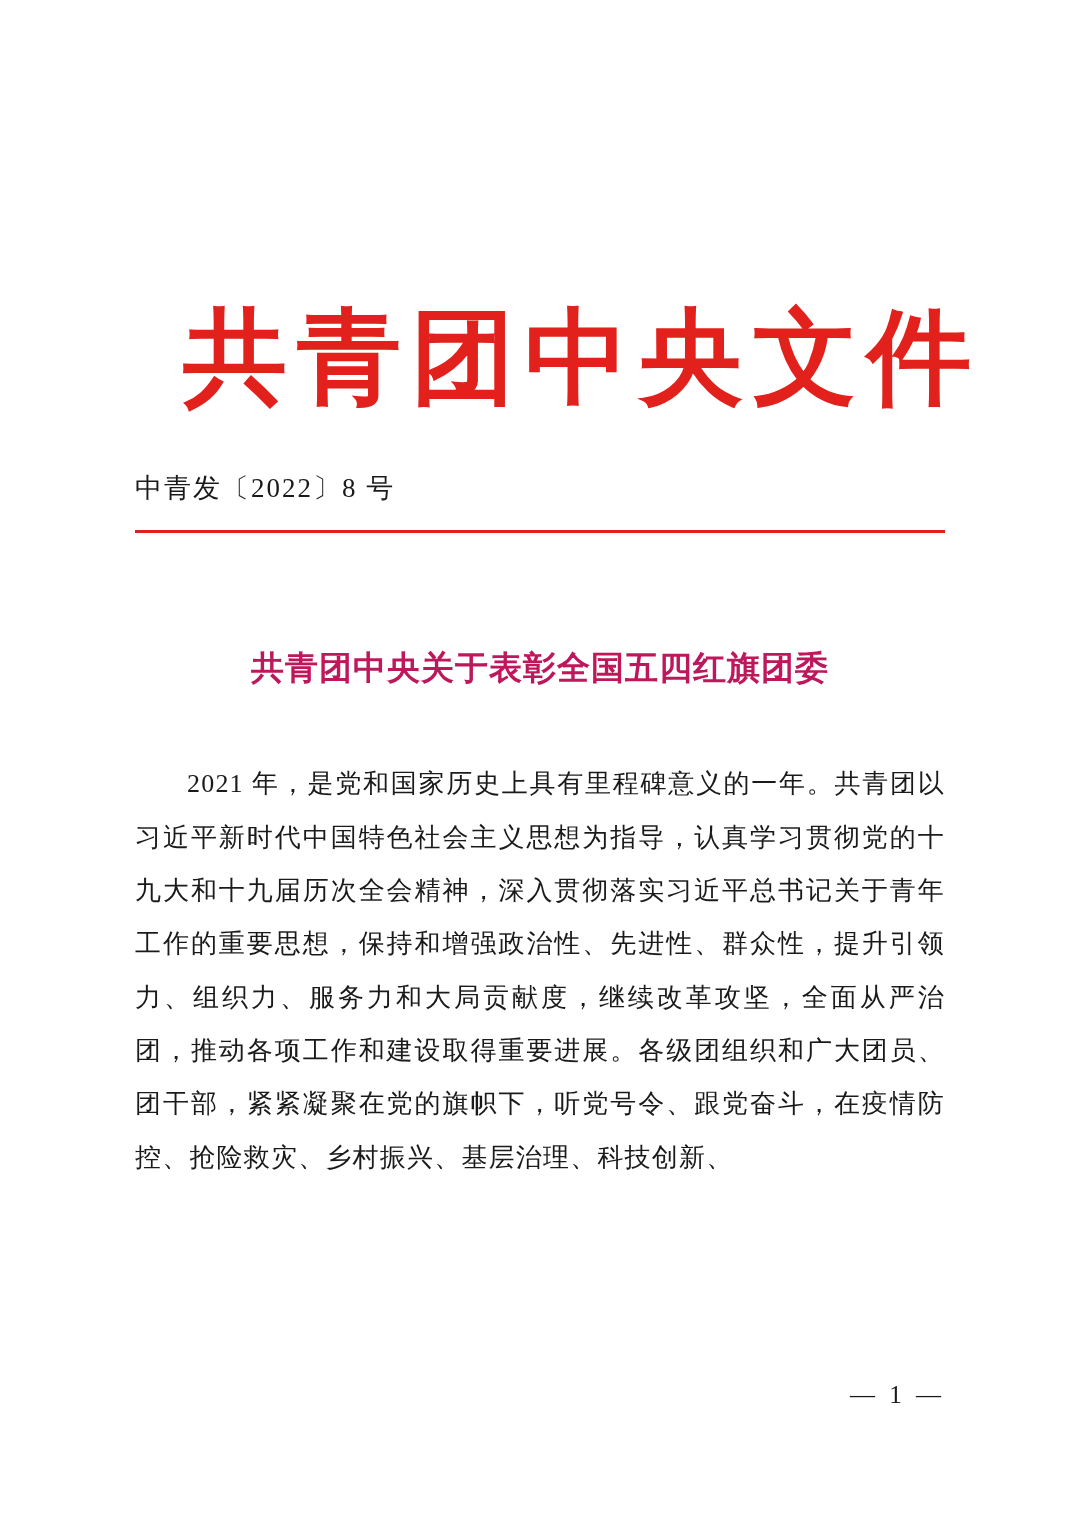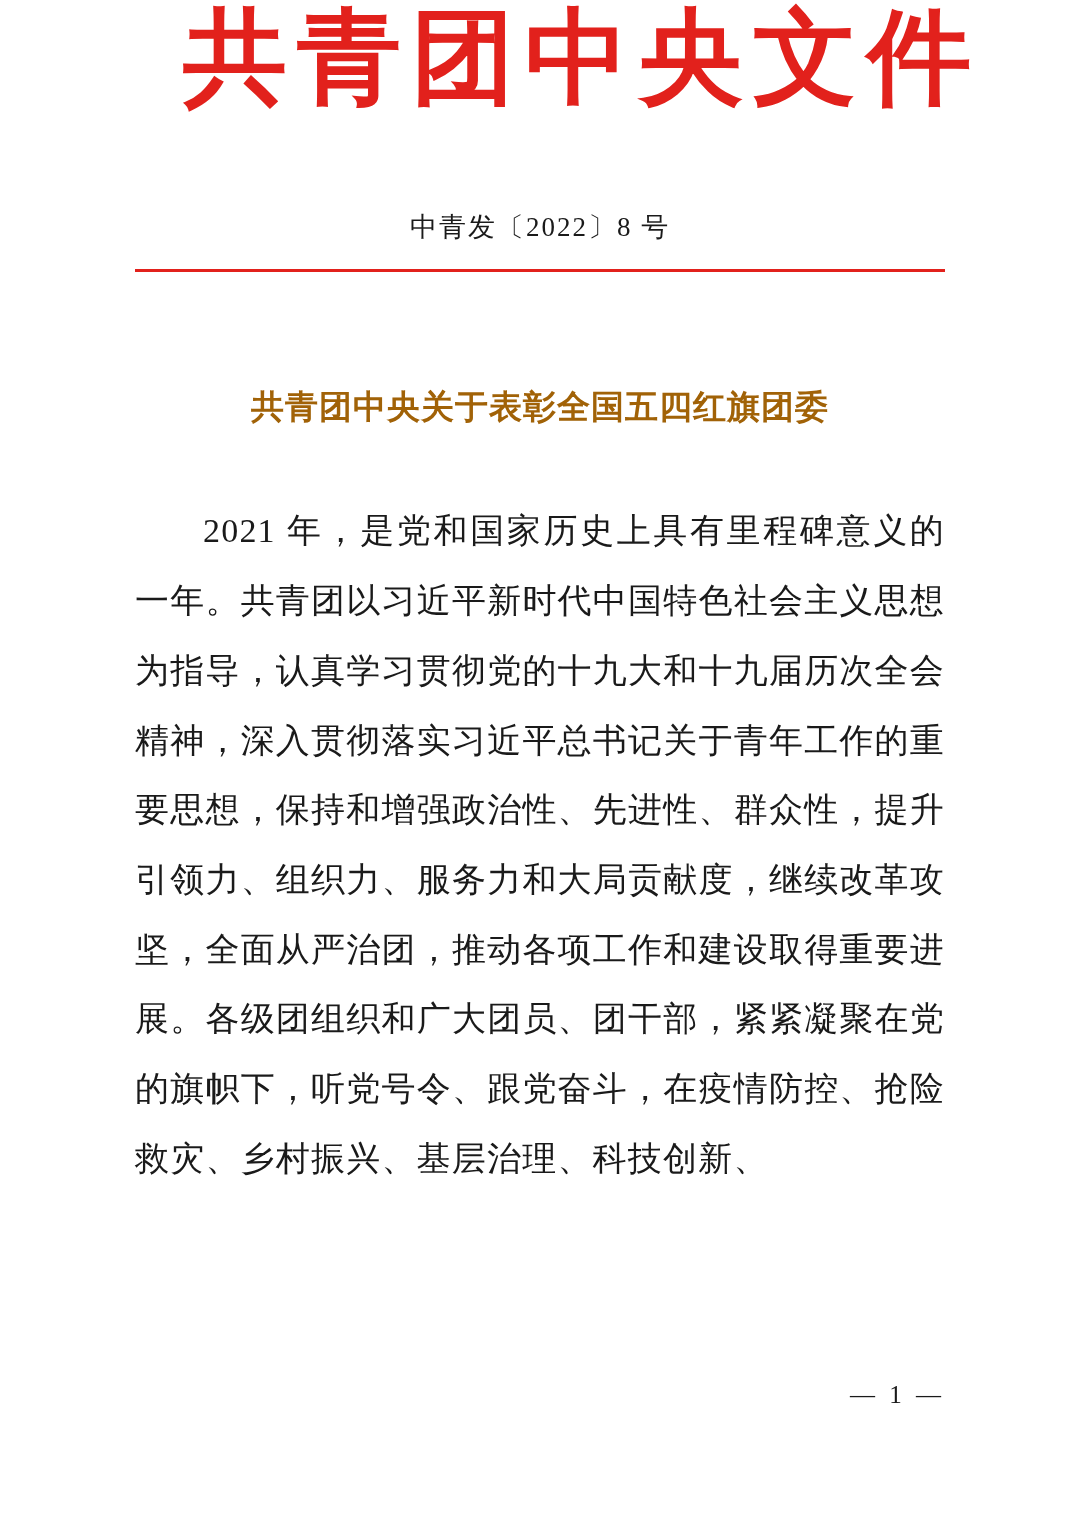--- a/index.html
+++ b/index.html
@@ -17,60 +17,61 @@
   }
   .page {
     width: 1080px;
     height: 1527px;
     position: relative;
     box-sizing: border-box;
     padding: 0 135px;
   }
   .masthead {
     text-align: center;
+    padding-top: 300px;
     margin-left: 48px;
   }
   .masthead-title {
     color: #e2211c;
     font-size: 104px;
     font-weight: 700;
     letter-spacing: 10px;
     line-height: 1.1;
     font-family: "DejaVu Serif", "Liberation Serif", serif;
     white-space: nowrap;
   }
   .doc-number {
-    text-align: center;
-    margin-top: 95px;
+    text-align: left;
+    margin-top: 56px;
     font-size: 27px;
     letter-spacing: 2px;
     color: #1a1a1a;
     font-family: "Liberation Serif", "DejaVu Serif", serif;
   }
   .red-rule {
     margin-top: 24px;
     height: 3px;
     background: #e2211c;
     width: 100%;
   }
   .doc-title {
     margin-top: 105px;
     text-align: center;
     font-size: 33px;
     font-weight: 700;
     line-height: 1.85;
     letter-spacing: 1px;
-    color: #a16207;
+    color: #be185d;
   }
   .doc-title div {
     white-space: nowrap;
   }
   .body-text {
     margin-top: 58px;
-    font-size: 34px;
+    font-size: 26px;
     line-height: 2.05;
     text-align: justify;
     text-justify: inter-ideograph;
     letter-spacing: 1.2px;
     color: #1a1a1a;
   }
   .body-text p {
     margin: 0;
     text-indent: 2em;
   }

